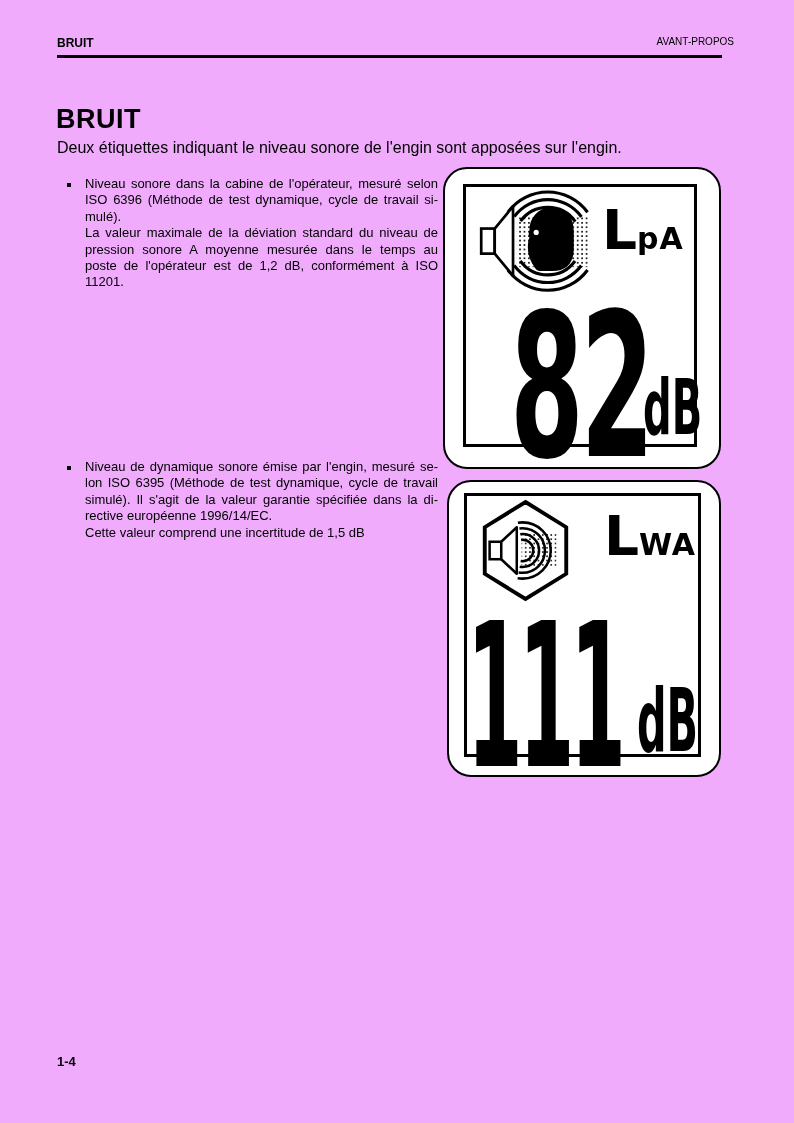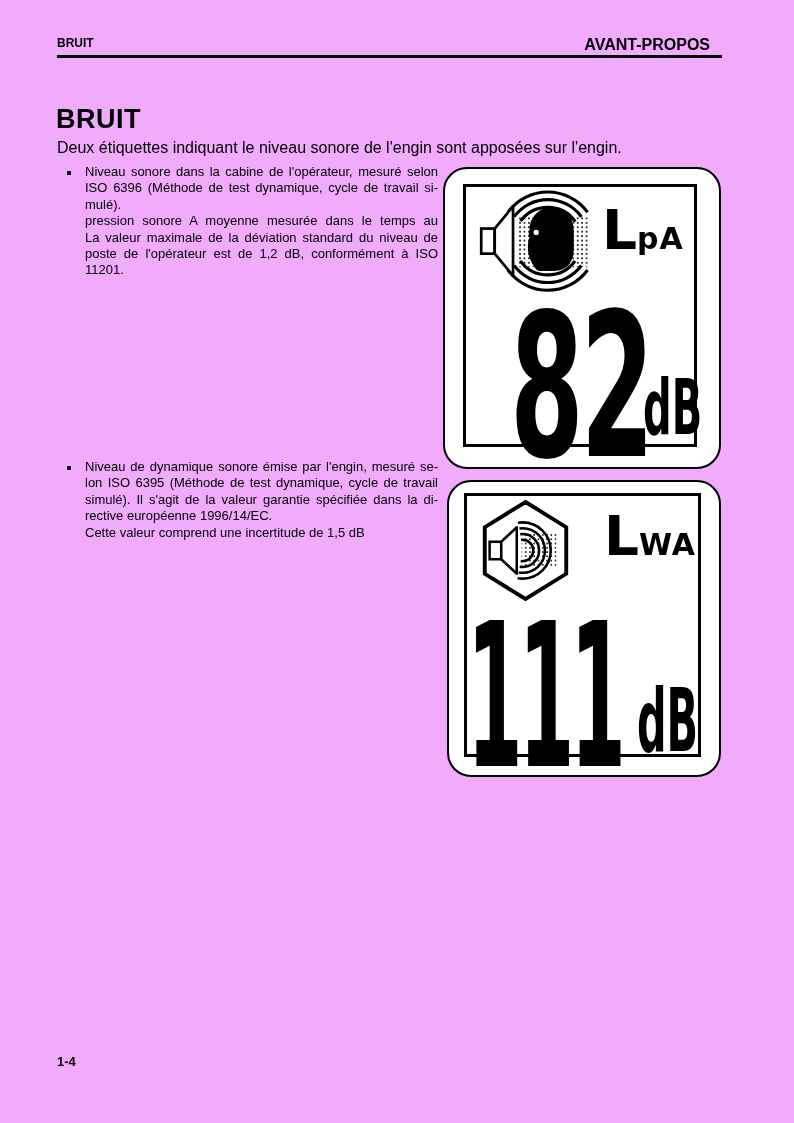--- a/index.html
+++ b/index.html
@@ -1,29 +1,29 @@
 <!DOCTYPE html>
 <html><head>
 <meta charset="utf-8">
 <style>
   html,body{margin:0;padding:0;background:#e8e8e8;}
   .page{position:relative;width:794px;height:1123px;background:#f0abfc;margin:0 auto;
         font-family:"Liberation Sans",sans-serif;color:#000;overflow:hidden;}
 
   
   .hdr-left{position:absolute;left:57px;top:36px;font-size:12px;font-weight:bold;}
-  .hdr-right{position:absolute;right:84px;top:36px;font-size:16px;font-weight:bold;}
+  .hdr-right{position:absolute;right:60px;top:36px;font-size:10px;font-weight:normal;}
   .hdr-rule{position:absolute;left:57px;top:55px;width:665px;height:3px;background:#000;}
 
   .doc-title{position:absolute;left:56px;top:104px;font-size:27px;font-weight:bold;letter-spacing:.5px;}
   .intro{position:absolute;left:57px;top:139px;font-size:16px;}
 
   
   .bullet-item{position:absolute;left:57px;width:381px;}
-  #bullet-1{top:164px;}
+  #bullet-1{top:176px;}
   #bullet-2{top:459px;}
   .marker{position:absolute;left:10px;top:7px;width:4px;height:4px;background:#000;}
   .bullet-body{margin-left:28px;font-size:13px;line-height:16.4px;}
   .jline{text-align:justify;text-align-last:justify;white-space:normal;}
   .jlast{text-align-last:left;}
 
   
   .label{position:absolute;background:#fff;border:2px solid #000;border-radius:24px;}
   #label-1{left:443px;top:167px;width:274px;height:298px;}
   #label-2{left:447px;top:480px;width:270px;height:293px;}
@@ -70,22 +70,22 @@
 
   <div class="bullet-item" id="bullet-1">
     <span class="marker"></span>
     <div class="bullet-body">
         <div>
           <div class="jline">Niveau sonore dans la cabine de l'opérateur, mesuré selon</div>
           <div class="jline">ISO 6396 (Méthode de test dynamique, cycle de travail si-</div>
           <div class="jline jlast">mulé).</div>
         </div>
         <div>
+          <div class="jline">La valeur maximale de la déviation standard du niveau de</div>
           <div class="jline">pression sonore A moyenne mesurée dans le temps au</div>
-          <div class="jline">La valeur maximale de la déviation standard du niveau de</div>
           <div class="jline">poste de l'opérateur est de 1,2 dB, conformément à ISO</div>
           <div class="jline jlast">11201.</div>
         </div>
       </div>
   </div>
 
   <div class="bullet-item" id="bullet-2">
     <span class="marker"></span>
     <div class="bullet-body">
         <div>

